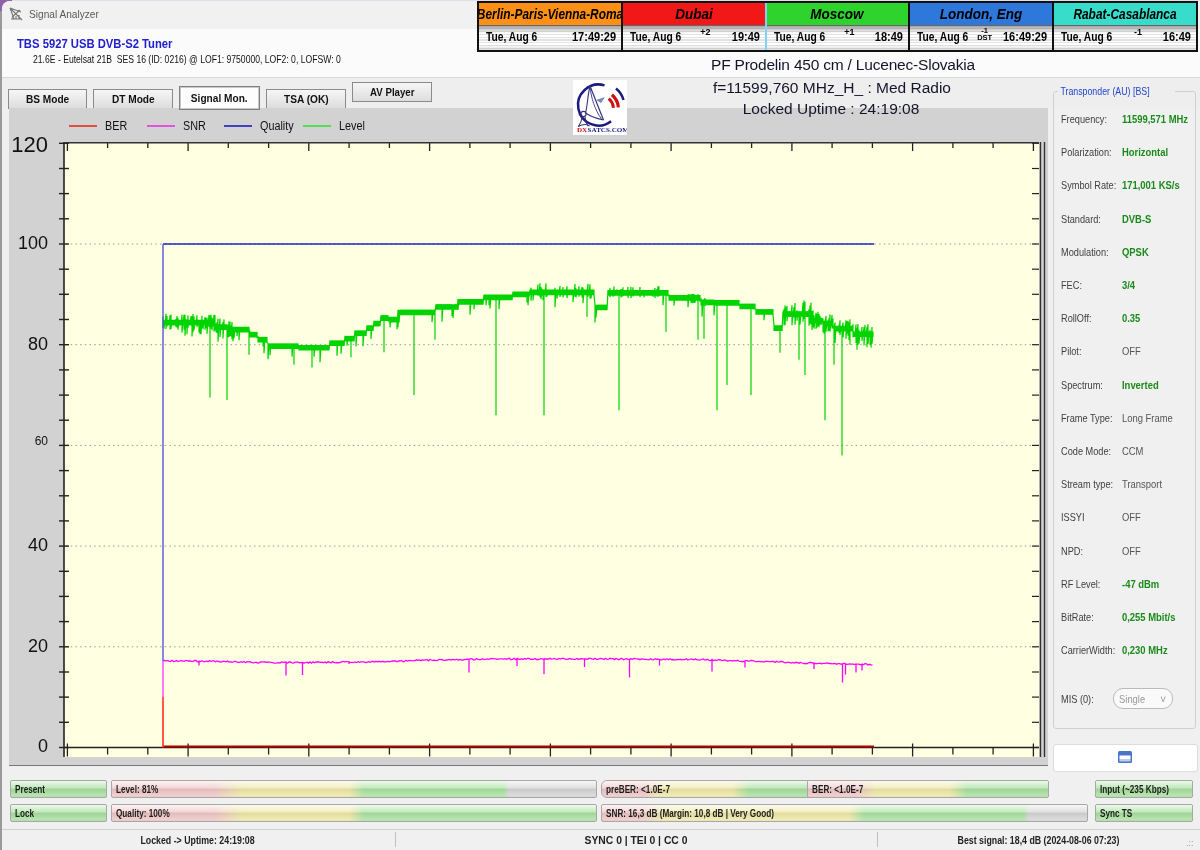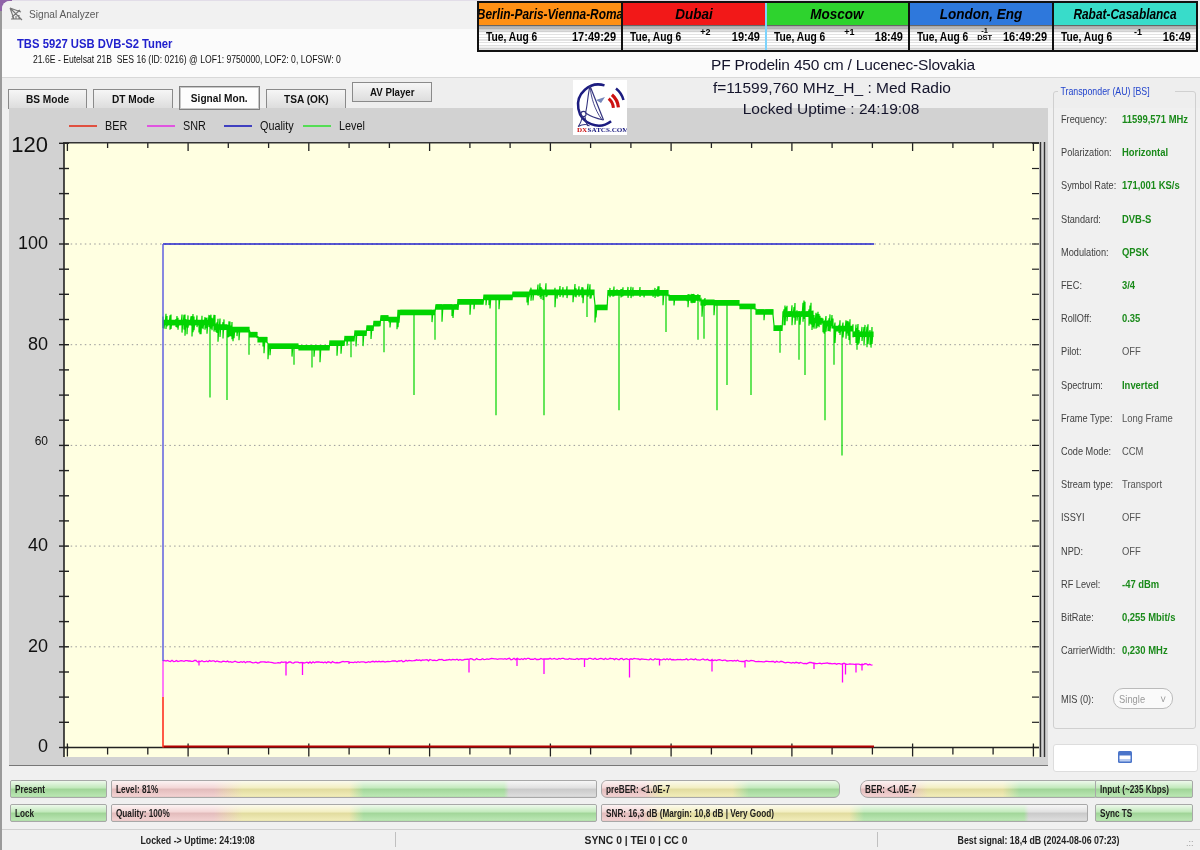--- a/index.html
+++ b/index.html
@@ -301,21 +301,21 @@
 <span style="position:absolute;left:4px;top:2px;font-size:10.5px;font-weight:bold;color:#1c1c1c;white-space:nowrap;transform:scaleX(0.78);transform-origin:left">Level: 81%</span>
   </div>
 <div style="position:absolute;left:111px;top:803.5px;width:486px;height:18px;border:1px solid #a8a8a8;border-radius:2px;box-sizing:border-box;background:linear-gradient(90deg,#efc6c6 0%,#efc6c6 21%,#eee8a8 27%,#eee8a8 49%,#abe2a2 52%,#abe2a2 100%);overflow:hidden">
 <div style="position:absolute;inset:0;background:linear-gradient(180deg,rgba(255,255,255,.8),rgba(255,255,255,.3) 42%,rgba(0,0,0,.05) 52%,rgba(255,255,255,.2) 96%,rgba(0,0,0,.12))"></div>
 <span style="position:absolute;left:4px;top:2px;font-size:10.5px;font-weight:bold;color:#1c1c1c;white-space:nowrap;transform:scaleX(0.78);transform-origin:left">Quality: 100%</span>
   </div>
 <div style="position:absolute;left:601px;top:780px;width:239px;height:18px;border:1px solid #a8a8a8;border-radius:6px;box-sizing:border-box;background:linear-gradient(90deg,#efc6c6 0%,#efc6c6 18%,#eee8a8 25%,#eee8a8 55%,#a9e0a0 62%,#a9e0a0 100%);overflow:hidden">
 <div style="position:absolute;inset:0;background:linear-gradient(180deg,rgba(255,255,255,.8),rgba(255,255,255,.3) 42%,rgba(0,0,0,.05) 52%,rgba(255,255,255,.2) 96%,rgba(0,0,0,.12))"></div>
 <span style="position:absolute;left:4px;top:2px;font-size:10.5px;font-weight:bold;color:#1c1c1c;white-space:nowrap;transform:scaleX(0.78);transform-origin:left">preBER: &lt;1.0E-7</span>
   </div>
-<div style="position:absolute;left:860px;top:780px;width:242px;height:18px;border:1px solid #a8a8a8;border-radius:8px;box-sizing:border-box;background:linear-gradient(90deg,#efc6c6 0%,#efc6c6 20%,#eee8a8 28%,#eee8a8 59%,#a9e0a0 66%,#a9e0a0 100%);overflow:hidden">
+<div style="position:absolute;left:807px;top:780px;width:242px;height:18px;border:1px solid #a8a8a8;border-radius:2px;box-sizing:border-box;background:linear-gradient(90deg,#efc6c6 0%,#efc6c6 20%,#eee8a8 28%,#eee8a8 59%,#a9e0a0 66%,#a9e0a0 100%);overflow:hidden">
 <div style="position:absolute;inset:0;background:linear-gradient(180deg,rgba(255,255,255,.8),rgba(255,255,255,.3) 42%,rgba(0,0,0,.05) 52%,rgba(255,255,255,.2) 96%,rgba(0,0,0,.12))"></div>
 <span style="position:absolute;left:4px;top:2px;font-size:10.5px;font-weight:bold;color:#1c1c1c;white-space:nowrap;transform:scaleX(0.78);transform-origin:left">BER: &lt;1.0E-7</span>
   </div>
 <div style="position:absolute;left:601px;top:803.5px;width:487px;height:18px;border:1px solid #a8a8a8;border-radius:2px;box-sizing:border-box;background:linear-gradient(90deg,#efc6c6 0%,#efc6c6 8%,#eee8a8 13%,#eee8a8 51%,#abe2a2 54%,#abe2a2 87%,#d5d5d5 88%,#d5d5d5 100%);overflow:hidden">
 <div style="position:absolute;inset:0;background:linear-gradient(180deg,rgba(255,255,255,.8),rgba(255,255,255,.3) 42%,rgba(0,0,0,.05) 52%,rgba(255,255,255,.2) 96%,rgba(0,0,0,.12))"></div>
 <span style="position:absolute;left:4px;top:2px;font-size:10.5px;font-weight:bold;color:#1c1c1c;white-space:nowrap;transform:scaleX(0.78);transform-origin:left">SNR: 16,3 dB (Margin: 10,8 dB | Very Good)</span>
   </div>
 <div style="position:absolute;left:1095px;top:780px;width:98px;height:18px;border:1px solid #a8a8a8;border-radius:2px;box-sizing:border-box;background:#a9e0a0;overflow:hidden">
 <div style="position:absolute;inset:0;background:linear-gradient(180deg,rgba(255,255,255,.8),rgba(255,255,255,.3) 42%,rgba(0,0,0,.05) 52%,rgba(255,255,255,.2) 96%,rgba(0,0,0,.12))"></div>
 <span style="position:absolute;left:4px;top:2px;font-size:10.5px;font-weight:bold;color:#1c1c1c;white-space:nowrap;transform:scaleX(0.78);transform-origin:left">Input (~235 Kbps)</span>

